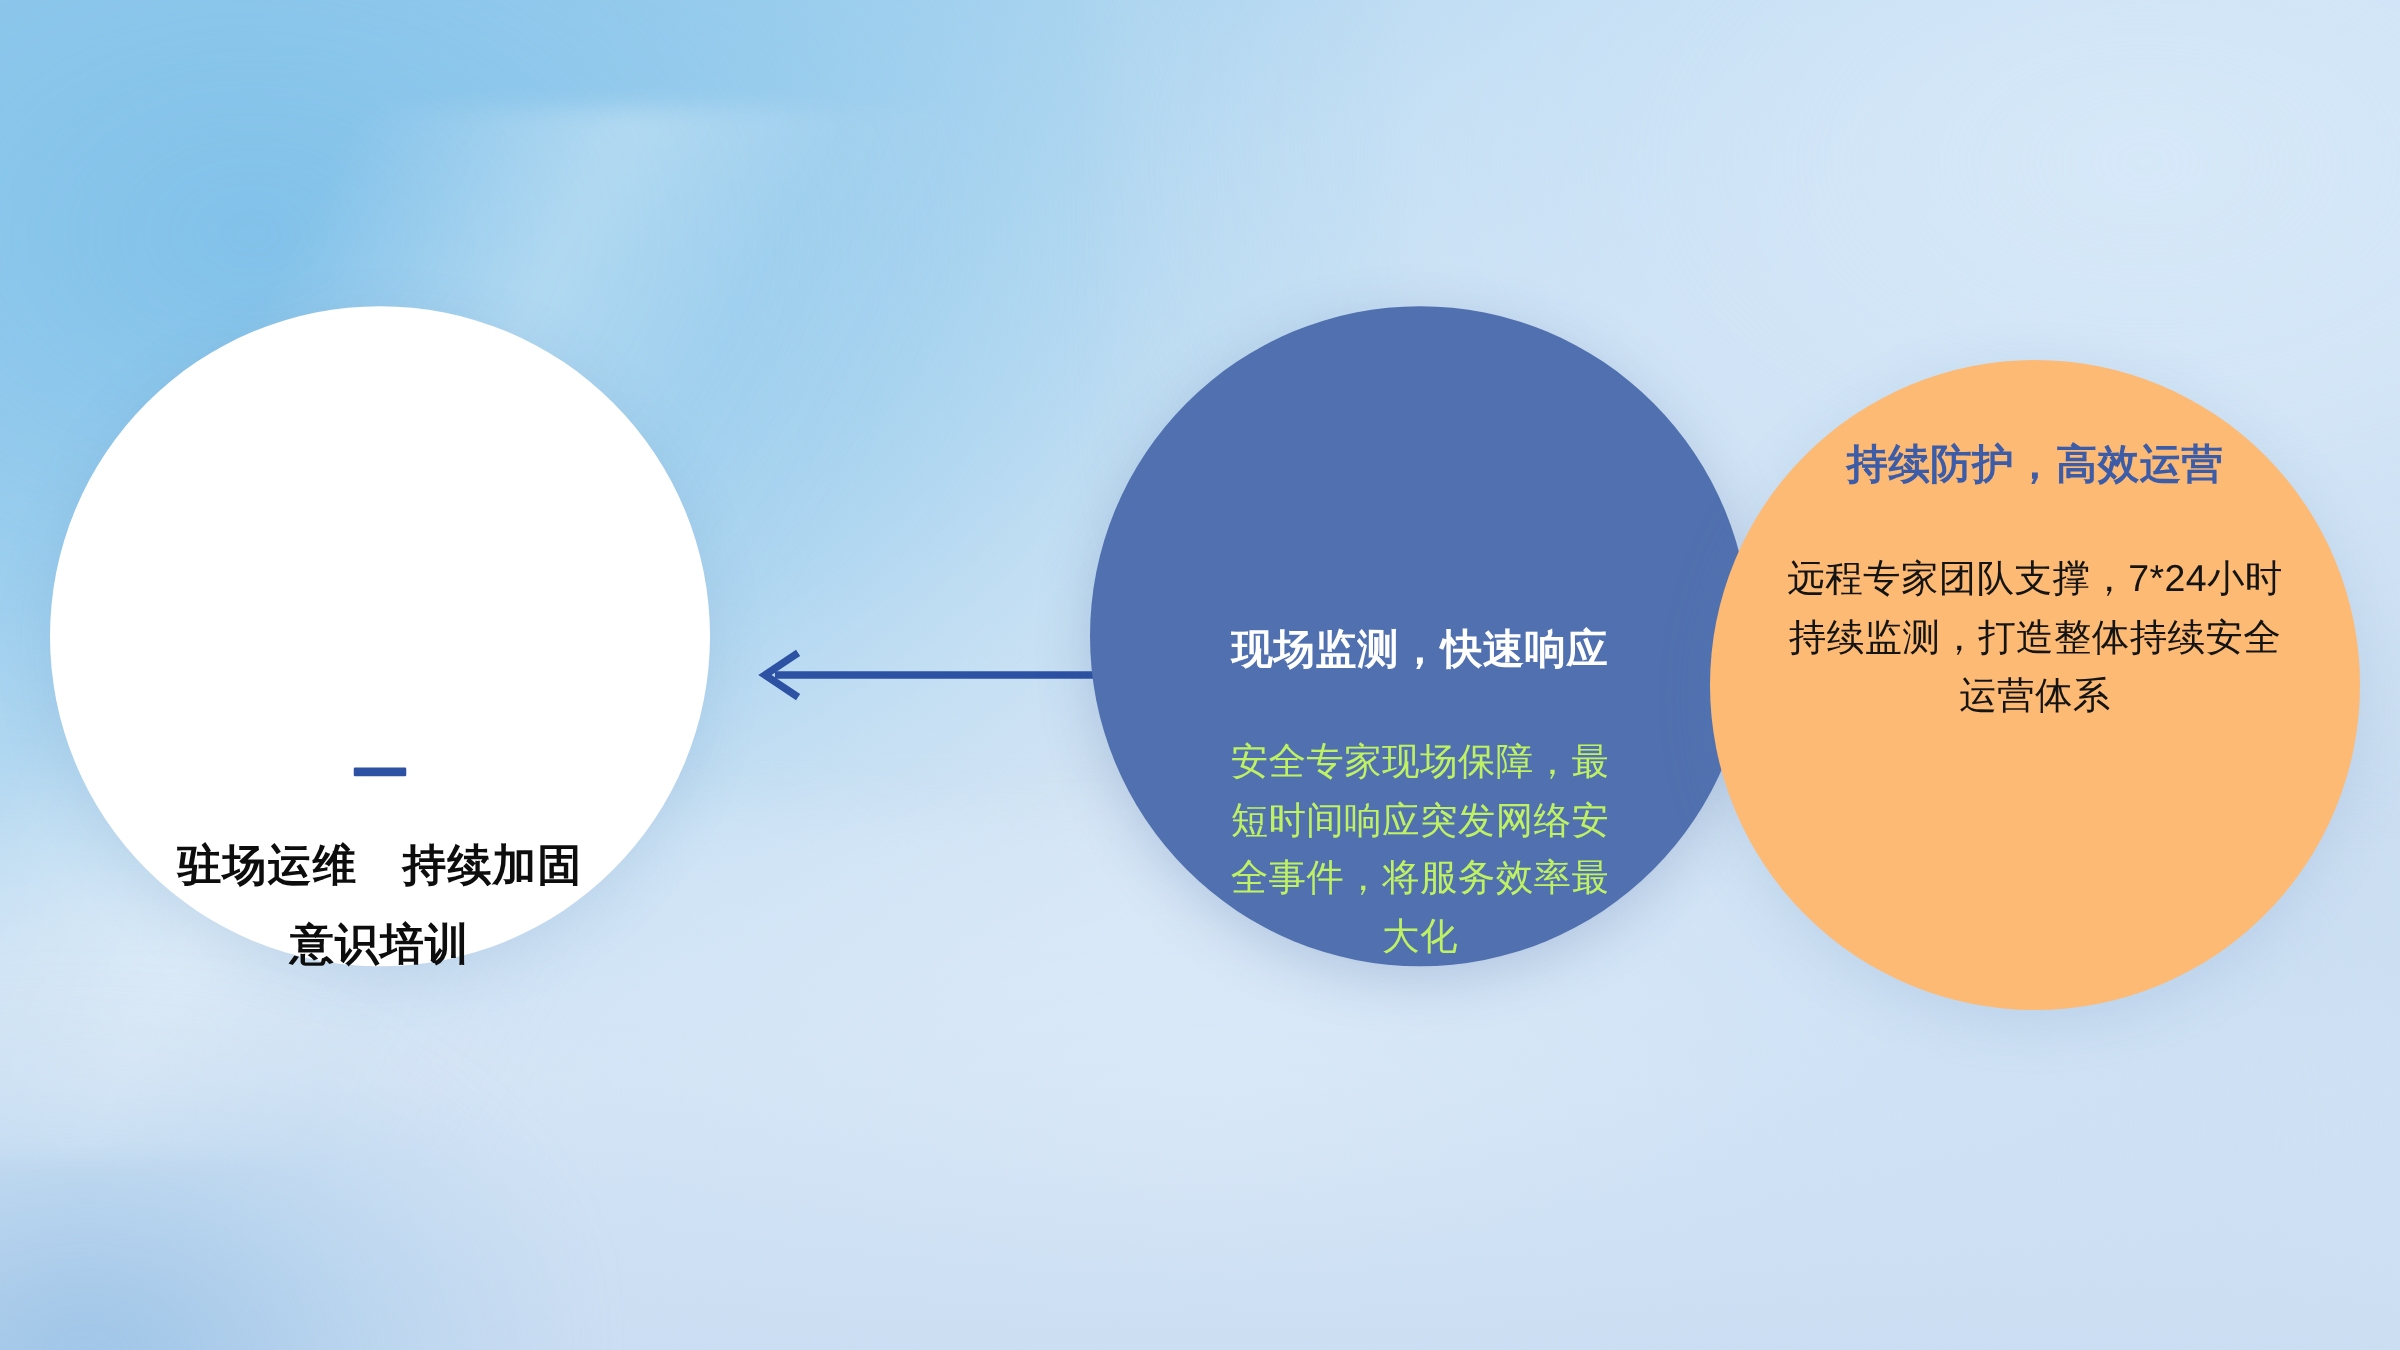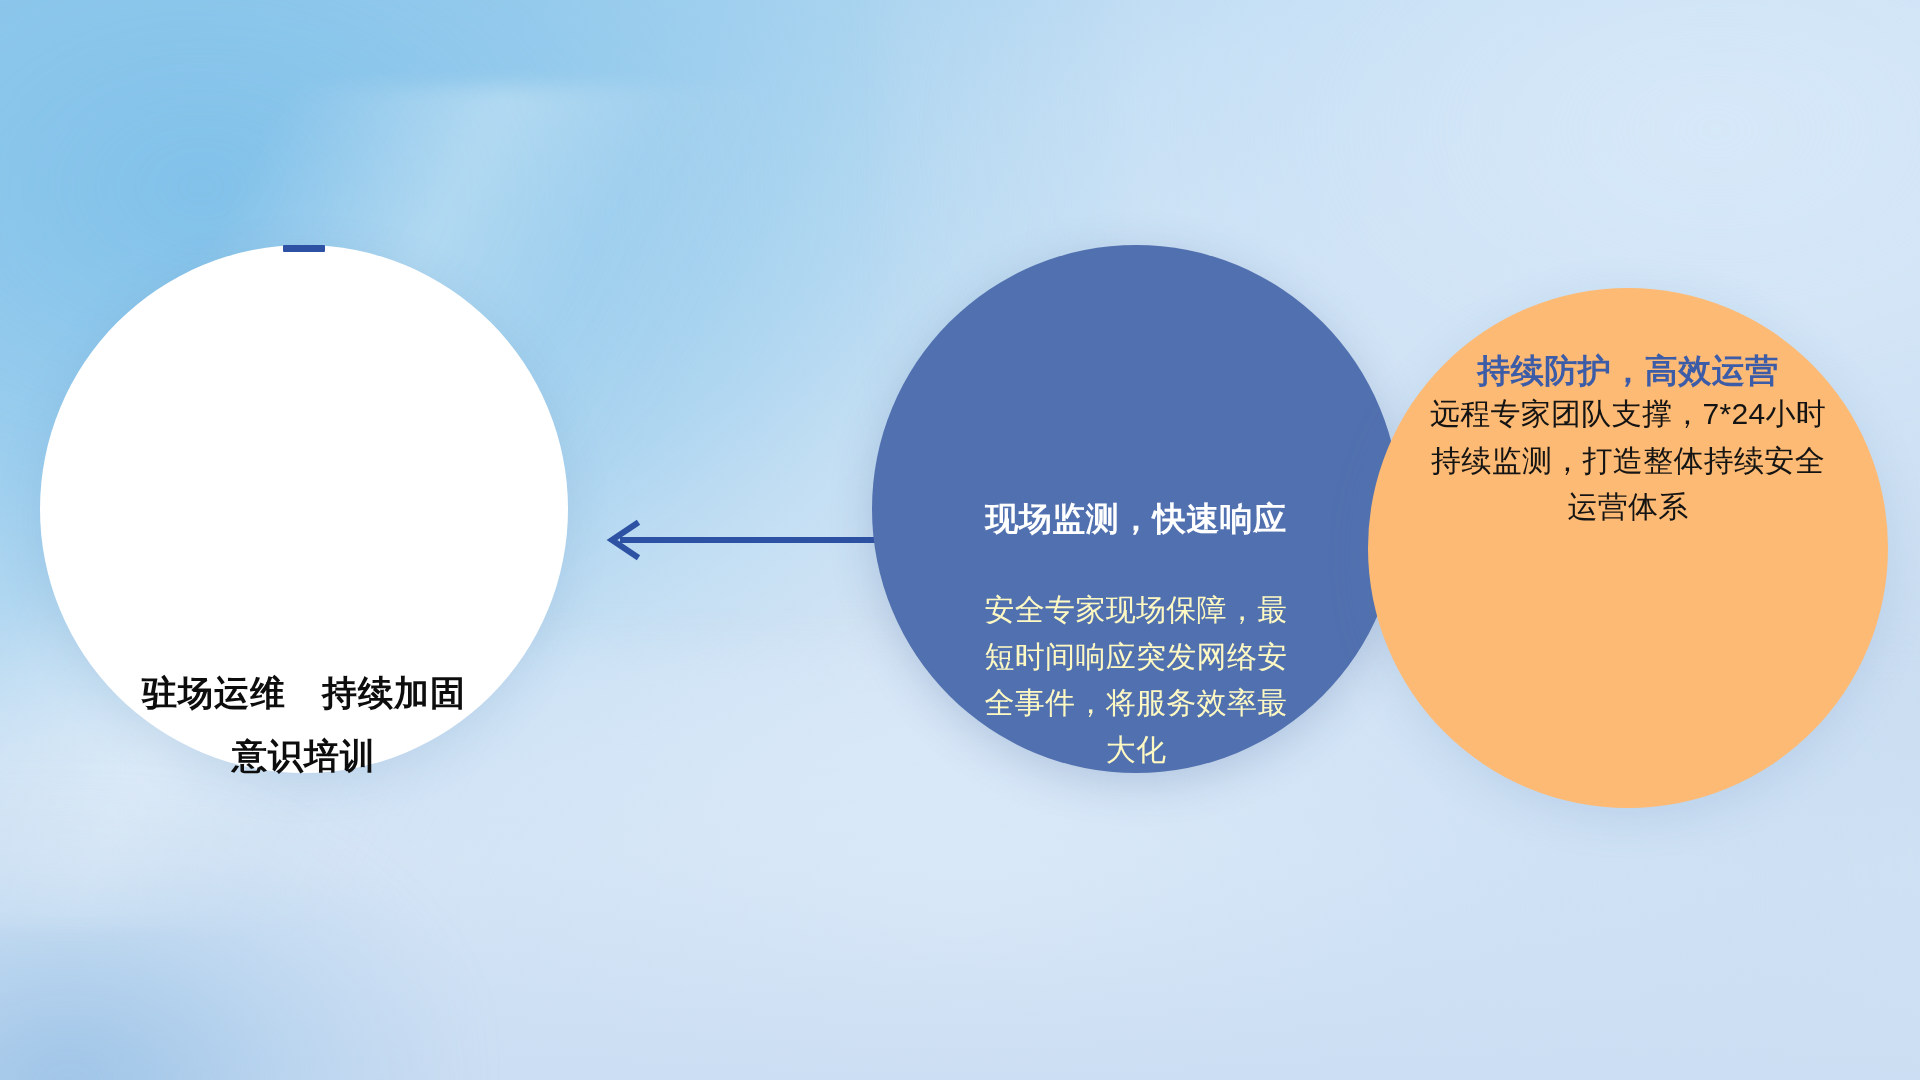--- a/index.html
+++ b/index.html
@@ -131,21 +131,21 @@
   .circle-left {
     left: 40px;
     top: 245px;
     width: 528px;
     height: 528px;
     background: #ffffff;
     box-shadow: 0 10px 44px rgba(90,130,180,0.16);
     display: flex;
     flex-direction: column;
     align-items: center;
-    justify-content: space-between;
+    justify-content: flex-end;
   }
 
   .dash-rule {
     width: 42px;
     height: 7px;
     border-radius: 1px;
     background: #2d51a3;
     margin-bottom: 54px;
   }
 
@@ -208,26 +208,27 @@
   .card-title.on-blue { color: #ffffff; }
   .card-title.on-white { color: #3c5ca8; }
 
   .card-body {
     font-size: 30px;
     line-height: 1.55;
     text-align: center;
     letter-spacing: 0.3px;
   }
   .card-body.on-blue {
-    color: #fef9c3;
+    color: #bef264;
     margin-top: 48px;
     width: 330px;
   }
   .card-body.on-white {
     color: #141414;
+    margin-top: 50px;
     width: 420px;
   }
 </style>
 </head>
 <body>
 
 <div id="stage">
 
   <div class="bg-base"></div>
   <div class="bg-wash-1"></div>

